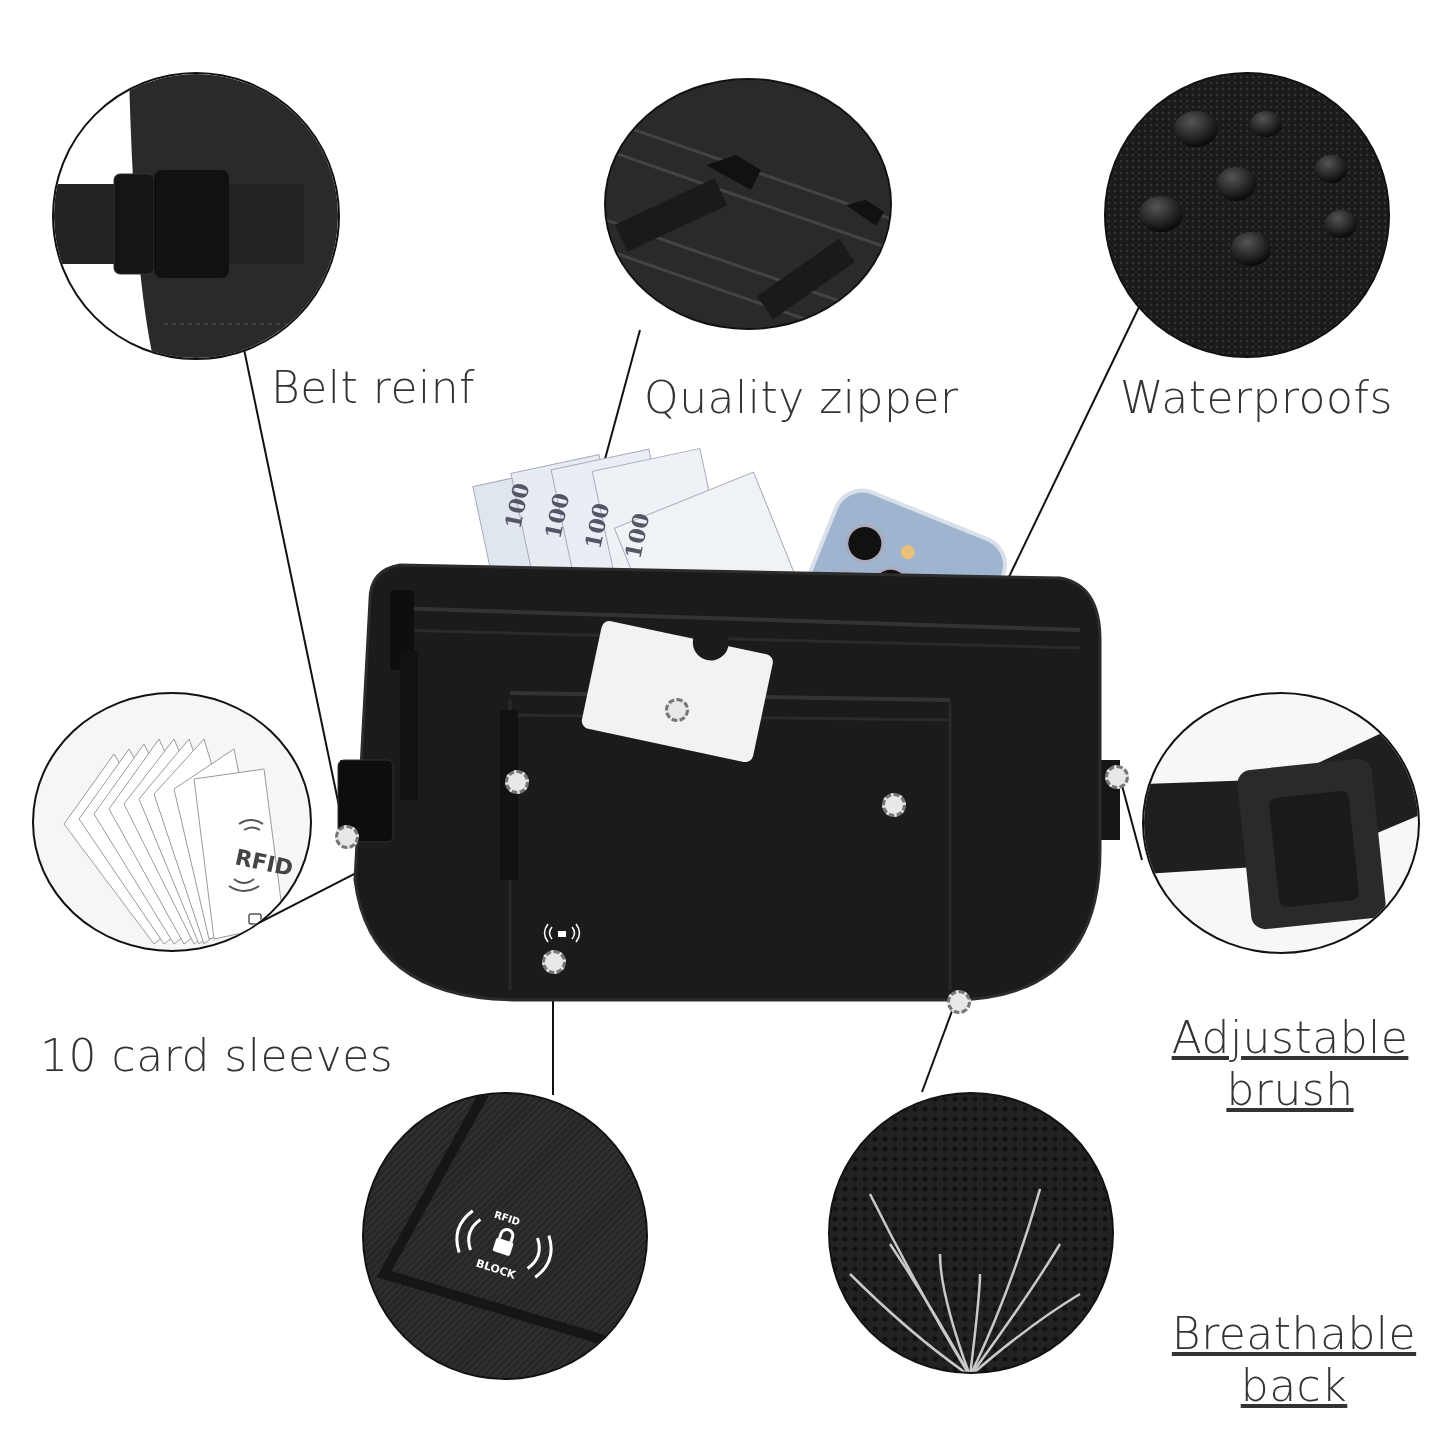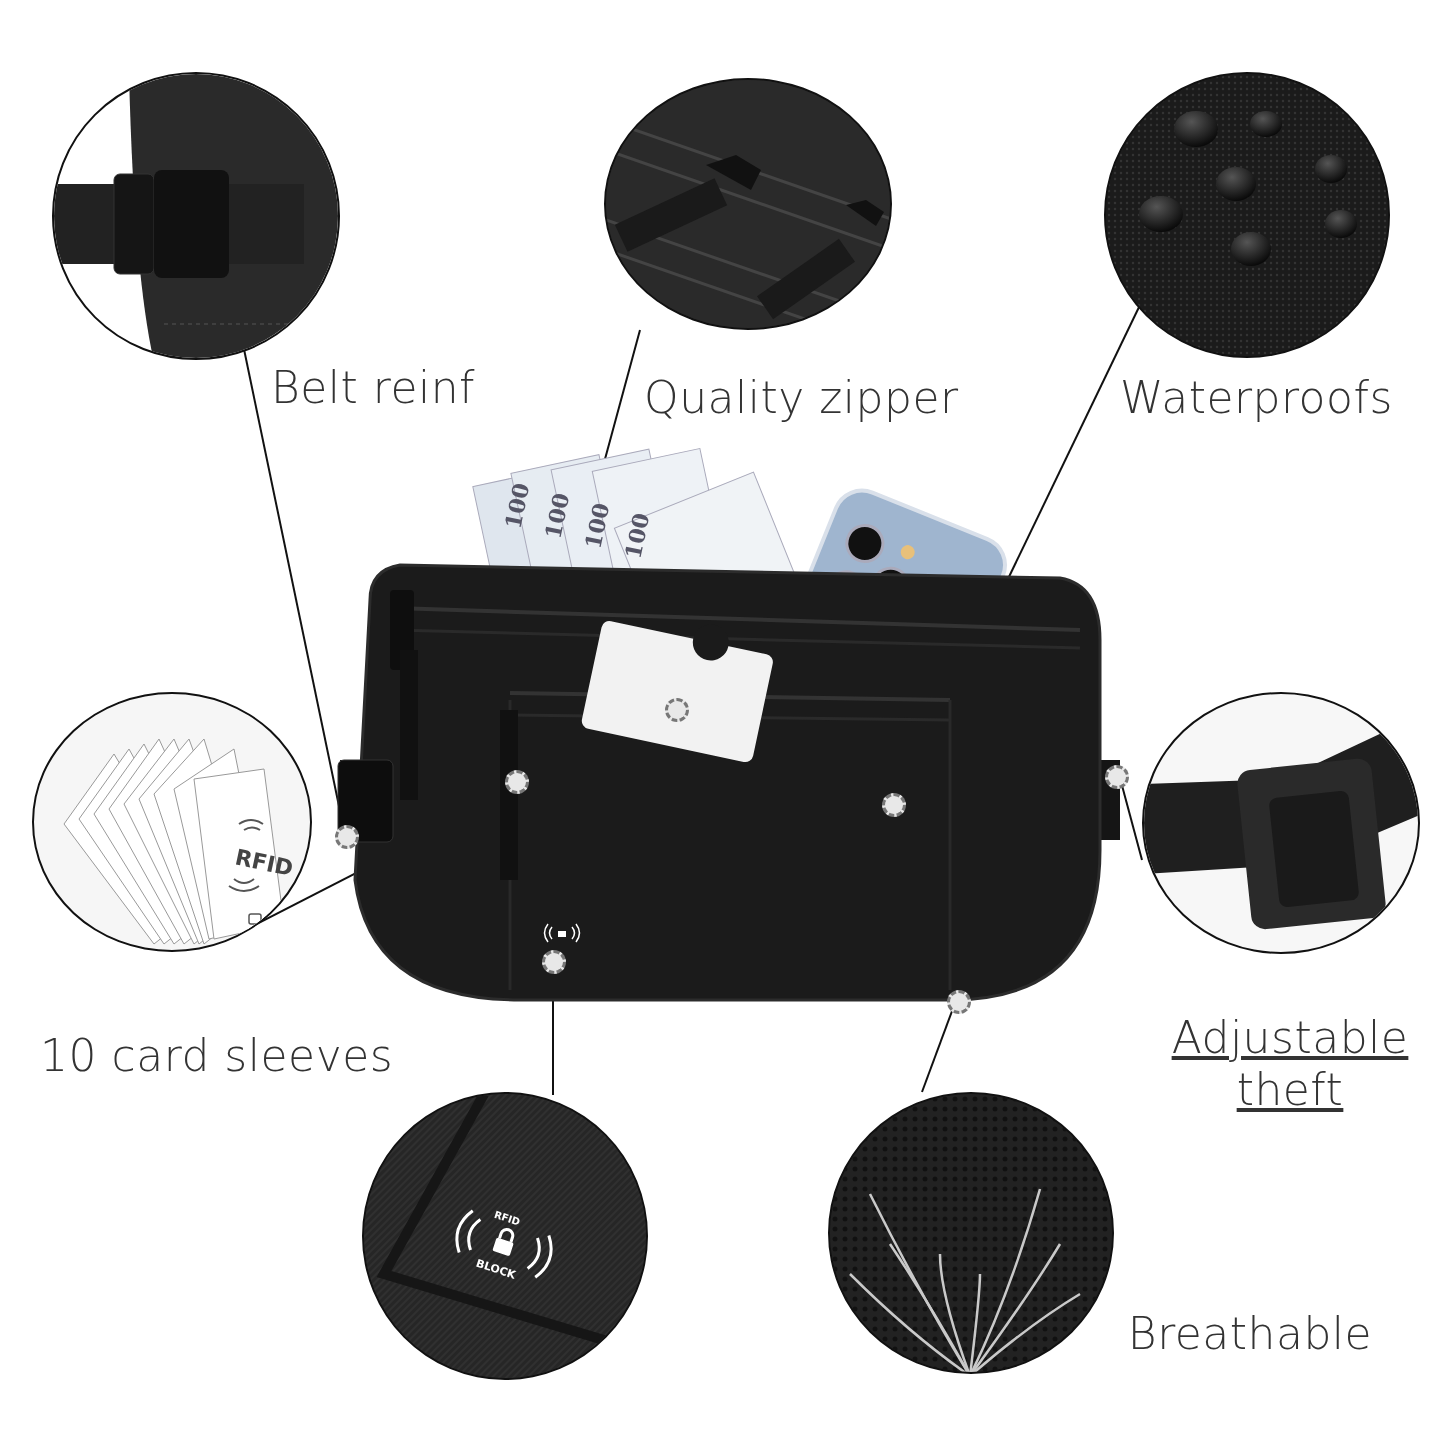--- a/index.html
+++ b/index.html
@@ -113,21 +113,21 @@
 
   <div class="circle" style="left:1142px;top:692px;width:278px;height:262px;background:#f7f7f7;">
     <svg width="278" height="262" viewBox="0 0 278 262">
       <path d="M0 90 L140 85 L278 20 L278 120 L160 170 L0 180 Z" fill="#1f1f1f"></path>
       <rect x="100" y="70" width="135" height="160" rx="14" fill="#2a2a2a" transform="rotate(-6 167 150)"></rect>
       <rect x="130" y="100" width="80" height="110" rx="8" fill="#1a1a1a" transform="rotate(-6 170 155)"></rect>
     </svg>
   </div>
   <div class="label" style="left:1170px;top:1012px;width:240px;text-decoration:underline;">
     <div>Adjustable</div>
-    <div>theft</div>
+    <div>brush</div>
   </div>
 
   <div class="circle" style="left:362px;top:1092px;width:286px;height:288px;background:#242424;">
     <svg width="286" height="288" viewBox="0 0 286 288">
       <defs>
         <pattern id="weave2" width="5" height="5" patternUnits="userSpaceOnUse" patternTransform="rotate(45)">
           <rect width="5" height="5" fill="#262626"></rect>
           <rect width="2" height="5" fill="#303030"></rect>
         </pattern>
       </defs>
@@ -162,22 +162,23 @@
         <path d="M140 282 Q100 210 60 150"></path>
         <path d="M140 282 Q110 200 110 160"></path>
         <path d="M140 282 Q150 200 150 180"></path>
         <path d="M140 282 Q180 200 210 95"></path>
         <path d="M140 282 Q200 200 230 150"></path>
         <path d="M140 282 Q200 230 250 200"></path>
         <path d="M140 282 Q80 240 20 180"></path>
       </g>
     </svg>
   </div>
-  <div class="label" style="left:1120px;top:1308px;width:260px;">
+  <div class="label" style="left:1164px;top:1308px;width:260px;text-decoration:underline;">
     <div>Breathable</div>
+    <div>back</div>
   </div>
 
   <svg class="lines" viewBox="0 0 1445 1445">
 
     <g>
       <g transform="rotate(-12 560 560)">
         <rect x="490" y="470" width="90" height="160" fill="#dfe6ee" stroke="#aab"></rect>
         <rect x="530" y="465" width="90" height="165" fill="#e6ecf2" stroke="#aab"></rect>
         <rect x="570" y="470" width="100" height="170" fill="#e9eef4" stroke="#aab"></rect>
         <rect x="610" y="480" width="110" height="170" fill="#eef2f6" stroke="#aab"></rect>

